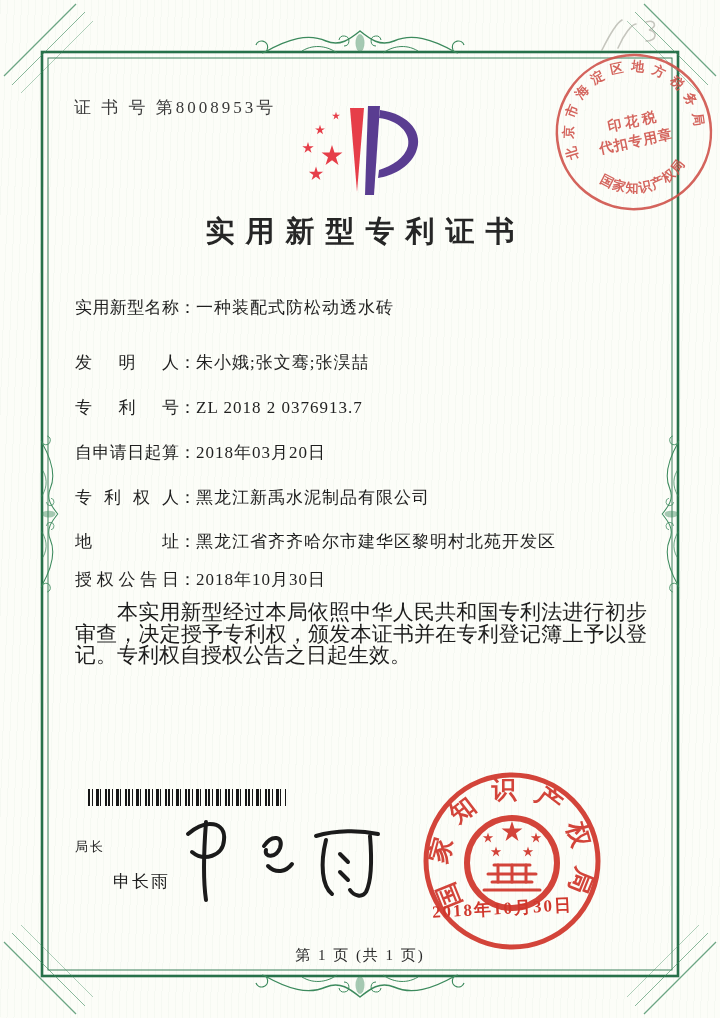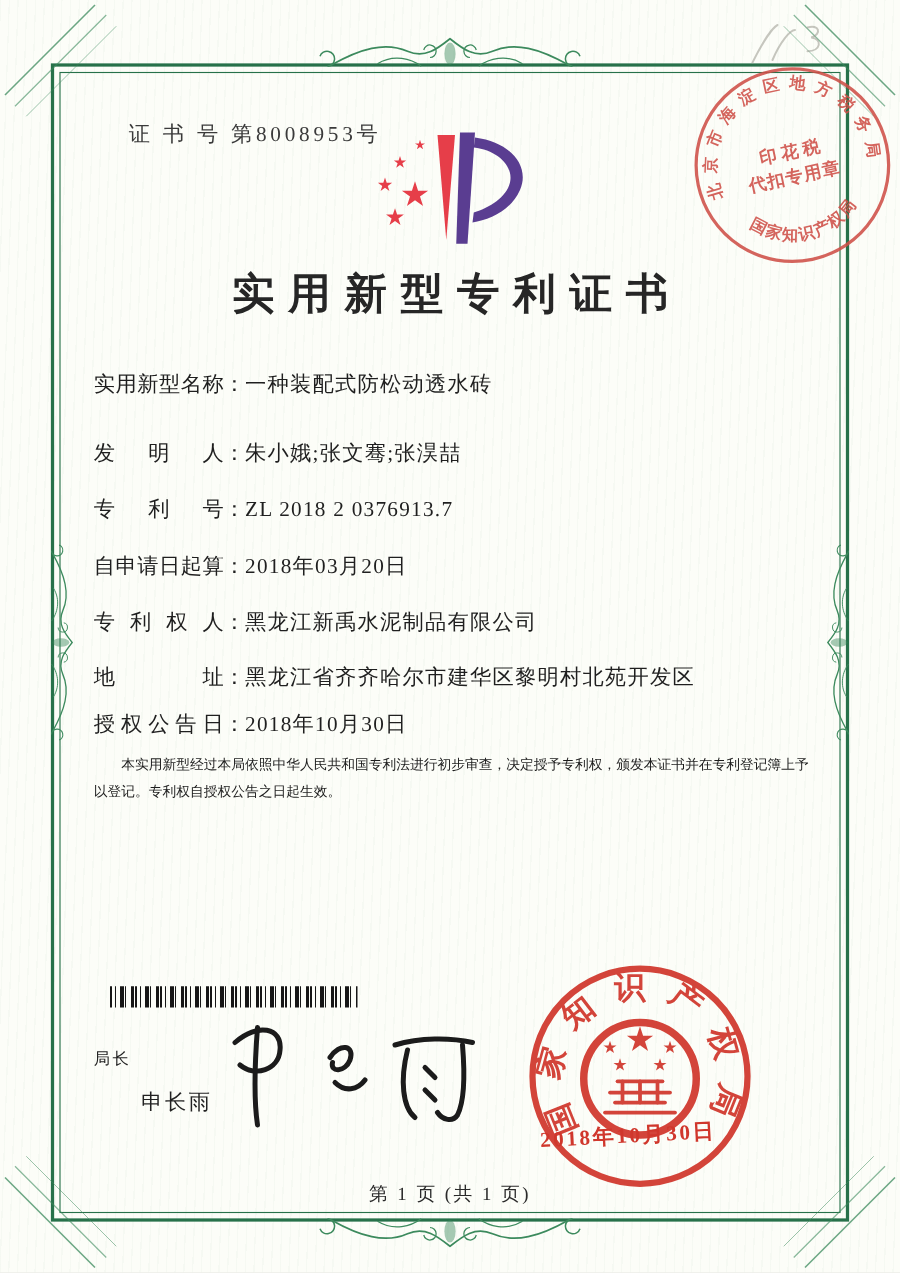--- a/index.html
+++ b/index.html
@@ -5,34 +5,34 @@
   html,body{margin:0;padding:0;background:#e8e8e4;}
   .page{
     position:relative;width:720px;height:1018px;margin:0 auto;
     background:#fcfdf8;
     background-image:repeating-linear-gradient(92deg, rgba(140,180,150,.055) 0 1px, transparent 1px 7px);
     font-family:"Liberation Serif","DejaVu Serif",serif;
     color:#222;overflow:hidden;
   }
   .abs{position:absolute;}
   
-  .cert-no{left:74px;top:96px;font-size:17px;letter-spacing:3px;color:#3a3a3a;margin-left:29px;}
-  
-  .title{left:0;top:212px;width:720px;text-align:center;font-size:34px;font-weight:bold;
+  .cert-no{left:74px;top:96px;font-size:17px;letter-spacing:3px;color:#3a3a3a;}
+  
+  .title{left:0;top:212px;width:720px;text-align:center;font-size:29px;font-weight:bold;
          letter-spacing:11px;text-indent:11px;color:#262626;}
   
   .fields{left:75px;top:296px;width:572px;}
   .frow{position:absolute;left:0;white-space:nowrap;font-size:17px;color:#1f1f1f;}
   .flabel{display:inline-block;width:104px;text-align:justify;text-align-last:justify;}
   .fcolon{display:inline-block;}
   .fvalue{letter-spacing:1px;text-align:center;}
   .grant-no-part{position:absolute;left:378px;top:0;}
   .grant-no-part .flabel{width:auto;letter-spacing:4px;}
   
-  .body-text{left:75px;top:602px;width:572px;font-size:11px;line-height:21.5px;
+  .body-text{left:75px;top:602px;width:572px;font-size:21px;line-height:21.5px;
              text-align:justify;color:#1d1d1d;}
   .body-text p{margin:0;text-indent:2em;}
   
   .barcode{left:88px;top:789px;width:198px;height:17px;
     background:repeating-linear-gradient(90deg,
       #161616 0 2px, transparent 2px 4px,
       #161616 4px 5px, transparent 5px 8px,
       #161616 8px 11px, transparent 11px 12px,
       #161616 12px 13px, transparent 13px 17px,
       #161616 17px 19px, transparent 19px 20px);

